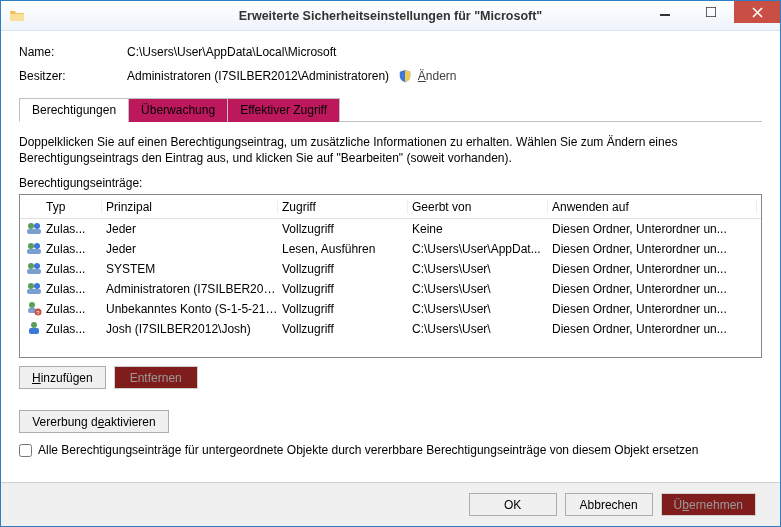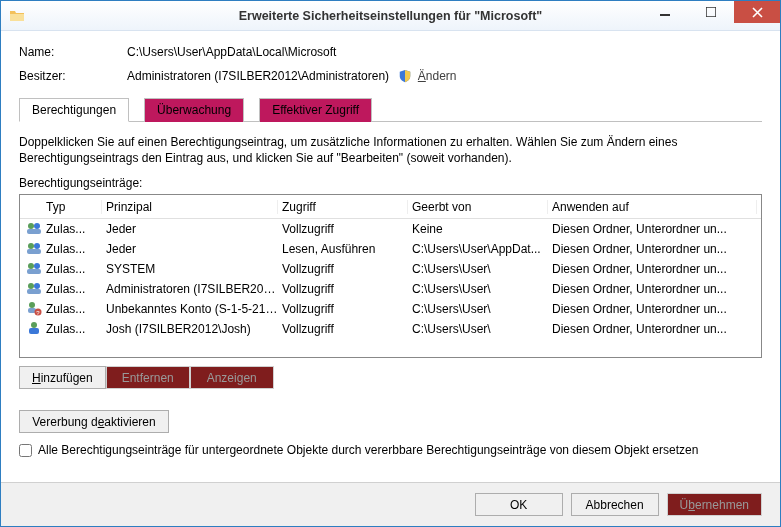--- a/index.html
+++ b/index.html
@@ -77,21 +77,20 @@
   .shield {
     display: inline-block;
     width: 14px; height: 14px;
     vertical-align: -3px;
     margin: 0 2px 0 6px;
   }
   .tabs {
     display: flex;
     margin-top: 4px;
     border-bottom: 1px solid #c0c0c0;
-    gap: 16px;
   }
   .tab {
     padding: 4px 12px;
     border: 1px solid #c0c0c0;
     border-bottom: none;
     background: #be185d;
     margin-right: -1px;
     font-size: 12px;
     position: relative;
     top: 1px;
@@ -138,20 +137,21 @@
   .list-header > div:first-child { border-right:none; }
   .list-row > div {
     padding-left: 4px;
     white-space: nowrap;
     overflow: hidden;
     text-overflow: ellipsis;
   }
   .list-row .ico { padding-left: 6px; }
   .btn-row {
     display: flex;
+    gap: 8px;
     margin-top: 8px;
   }
   button.std {
     font: inherit;
     font-size: 12px;
     padding: 2px 12px;
     min-width: 84px;
     height: 23px;
     background: #f0f0f0;
     border: 1px solid #adadad;
@@ -165,21 +165,21 @@
   }
   .inherit-row { margin-top: 21px; text-decoration: underline; }
   .checkbox-row {
     margin-top: 10px;
     display: flex;
     align-items: center;
     gap: 6px;
   }
   .footer {
     border-top: 1px solid #d0d0d0;
-    padding: 10px 18px;
+    padding: 10px 24px;
     display: flex;
     justify-content: flex-end;
     gap: 8px;
     background: #f0f0f0;
   }
   .footer button.std { min-width: 88px; }
   u.ak { text-decoration: underline; }
   .people-icon, .person-icon, .person-q-icon {
     width:16px; height:16px; display:inline-block;
   }
@@ -326,21 +326,20 @@
             <div>Vollzugriff</div>
             <div>C:\Users\User\</div>
             <div>Diesen Ordner, Unterordner un...</div>
           </div>
         </div>
     </div>
 
     <div class="btn-row">
       <button class="std"><u class="ak">H</u>inzufügen</button>
       <button class="std" disabled="">Entfernen</button>
-      <button class="std" disabled="">Anzeigen</button>
     </div>
 
     <div class="inherit-row">
       <button class="std" style="min-width:150px">Vererbung d<u class="ak">e</u>aktivieren</button>
     </div>
 
     <div class="checkbox-row">
       <input type="checkbox" style="">
       <label>Alle Berechtigungseinträge für untergeordnete Objekte durch vererbbare Berechtigungseinträge von diesem Objekt ersetzen</label>
     </div>

